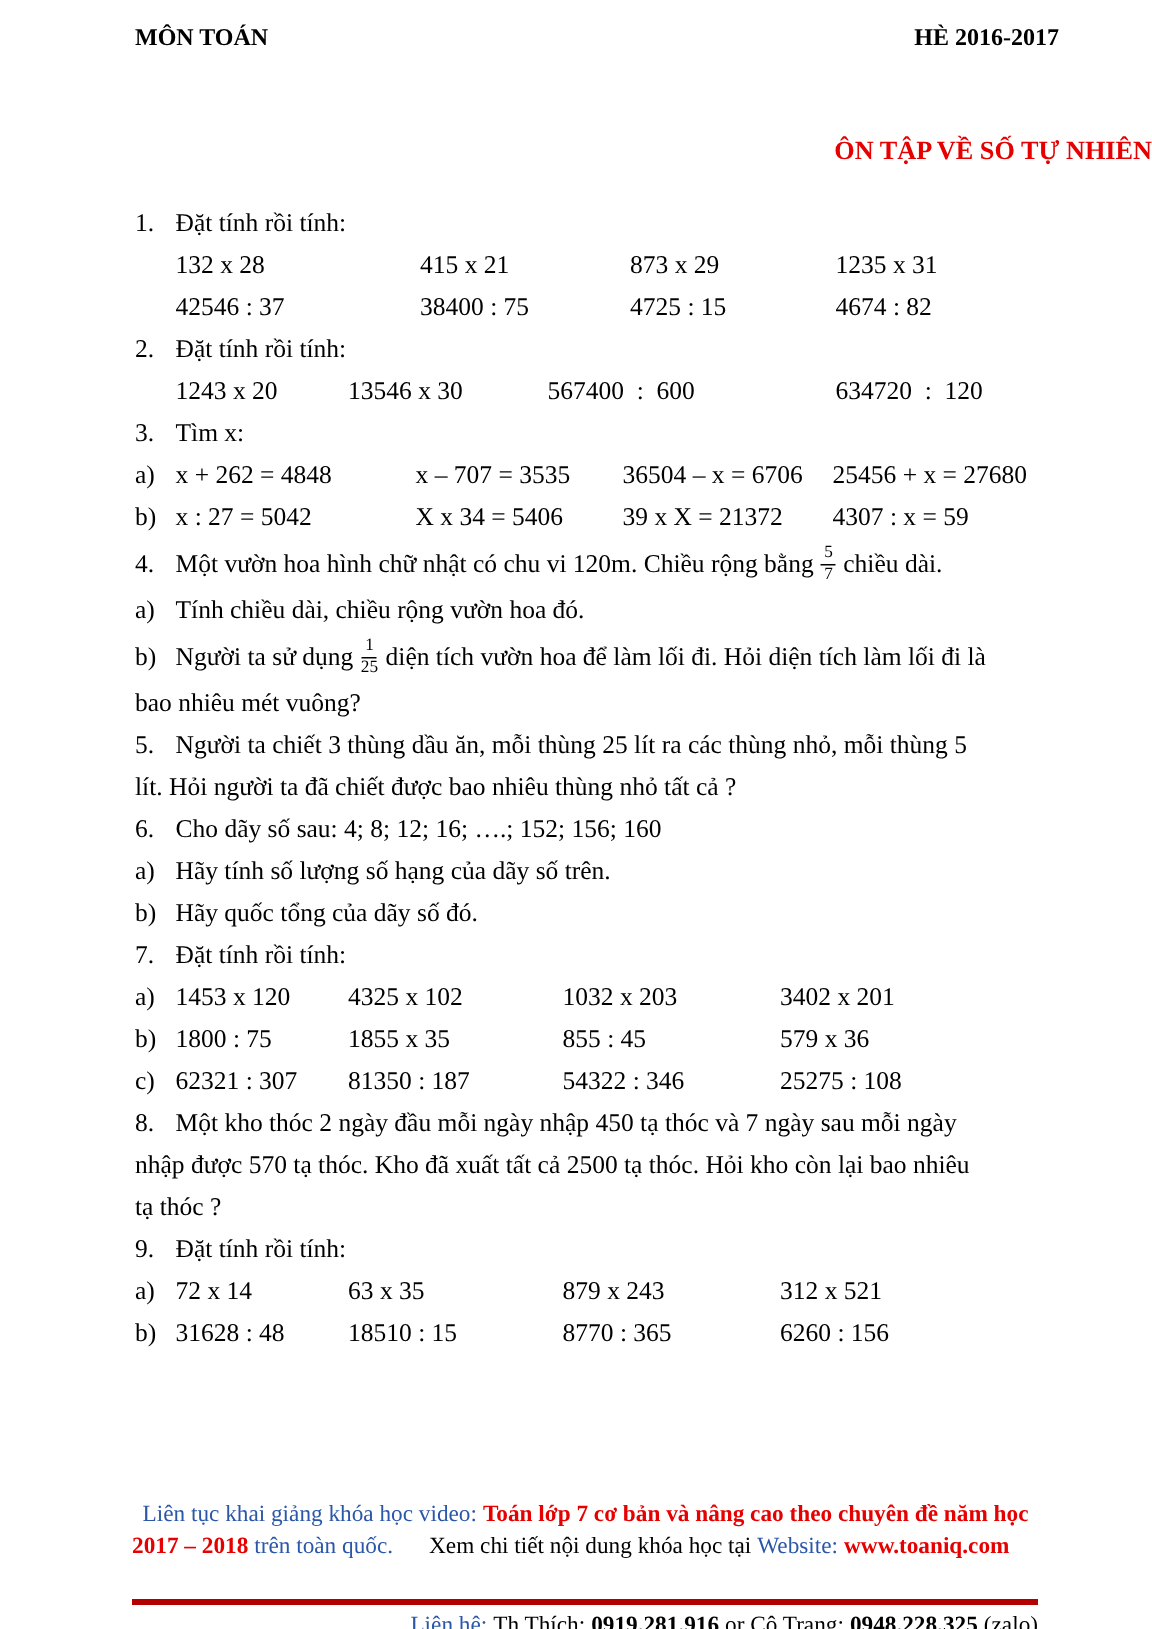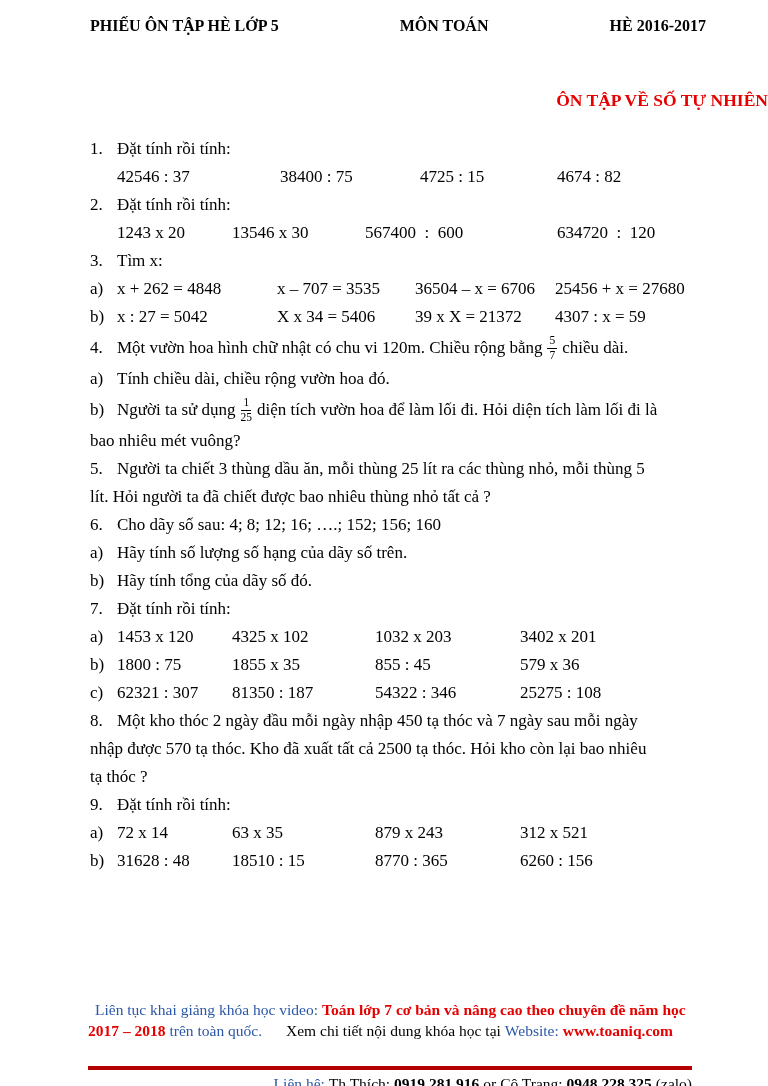--- a/index.html
+++ b/index.html
@@ -34,32 +34,37 @@
   .bld{font-weight:700;}
   .gap{display:inline-block;width:24px;}
   .sp{display:inline-block;width:4px;}
   .rule{position:absolute;top:1066px;left:88px;width:604px;height:4px;
     background:var(--rule);}
 </style>
 </head>
 <body>
 
 <div class="header">
-  <span>PHIẾU ÔN TẬP HÈ LỚP 5</span>
   <span>MÔN TOÁN</span>
   <span>HÈ 2016-2017</span>
 </div>
 
 <div class="title">ÔN TẬP VỀ SỐ TỰ NHIÊN</div>
 
 <div class="doc">
 
   <div class="row">
     <span class="no">1.</span>
     <span>Đặt tính rồi tính:</span>
+  </div>
+  <div class="calc g1">
+    <span class="c c1">132 x 28</span>
+    <span class="c c2">415 x 21</span>
+    <span class="c c3">873 x 29</span>
+    <span class="c">1235 x 31</span>
   </div>
   <div class="calc g1">
     <span class="c c1">42546 : 37</span>
     <span class="c c2">38400 : 75</span>
     <span class="c c3">4725 : 15</span>
     <span class="c">4674 : 82</span>
   </div>
 
   <div class="row">
     <span class="no">2.</span>
@@ -124,21 +129,21 @@
   <div class="row">
     <span class="no">6.</span>
     <span>Cho dãy số sau: 4; 8; 12; 16; ….; 152; 156; 160</span>
   </div>
   <div class="row">
     <span class="lbl">a)</span>
     <span>Hãy tính số lượng số hạng của dãy số trên.</span>
   </div>
   <div class="row">
     <span class="lbl">b)</span>
-    <span>Hãy tính tổng của dãy số đó.</span>
+    <span>Hãy quốc tổng của dãy số đó.</span>
   </div>
 
   <div class="row">
     <span class="no">7.</span>
     <span>Đặt tính rồi tính:</span>
   </div>
   <div class="row g7">
     <span class="lbl">a)</span>
     <span class="c c1">1453 x 120</span>
     <span class="c c2">4325 x 102</span>

